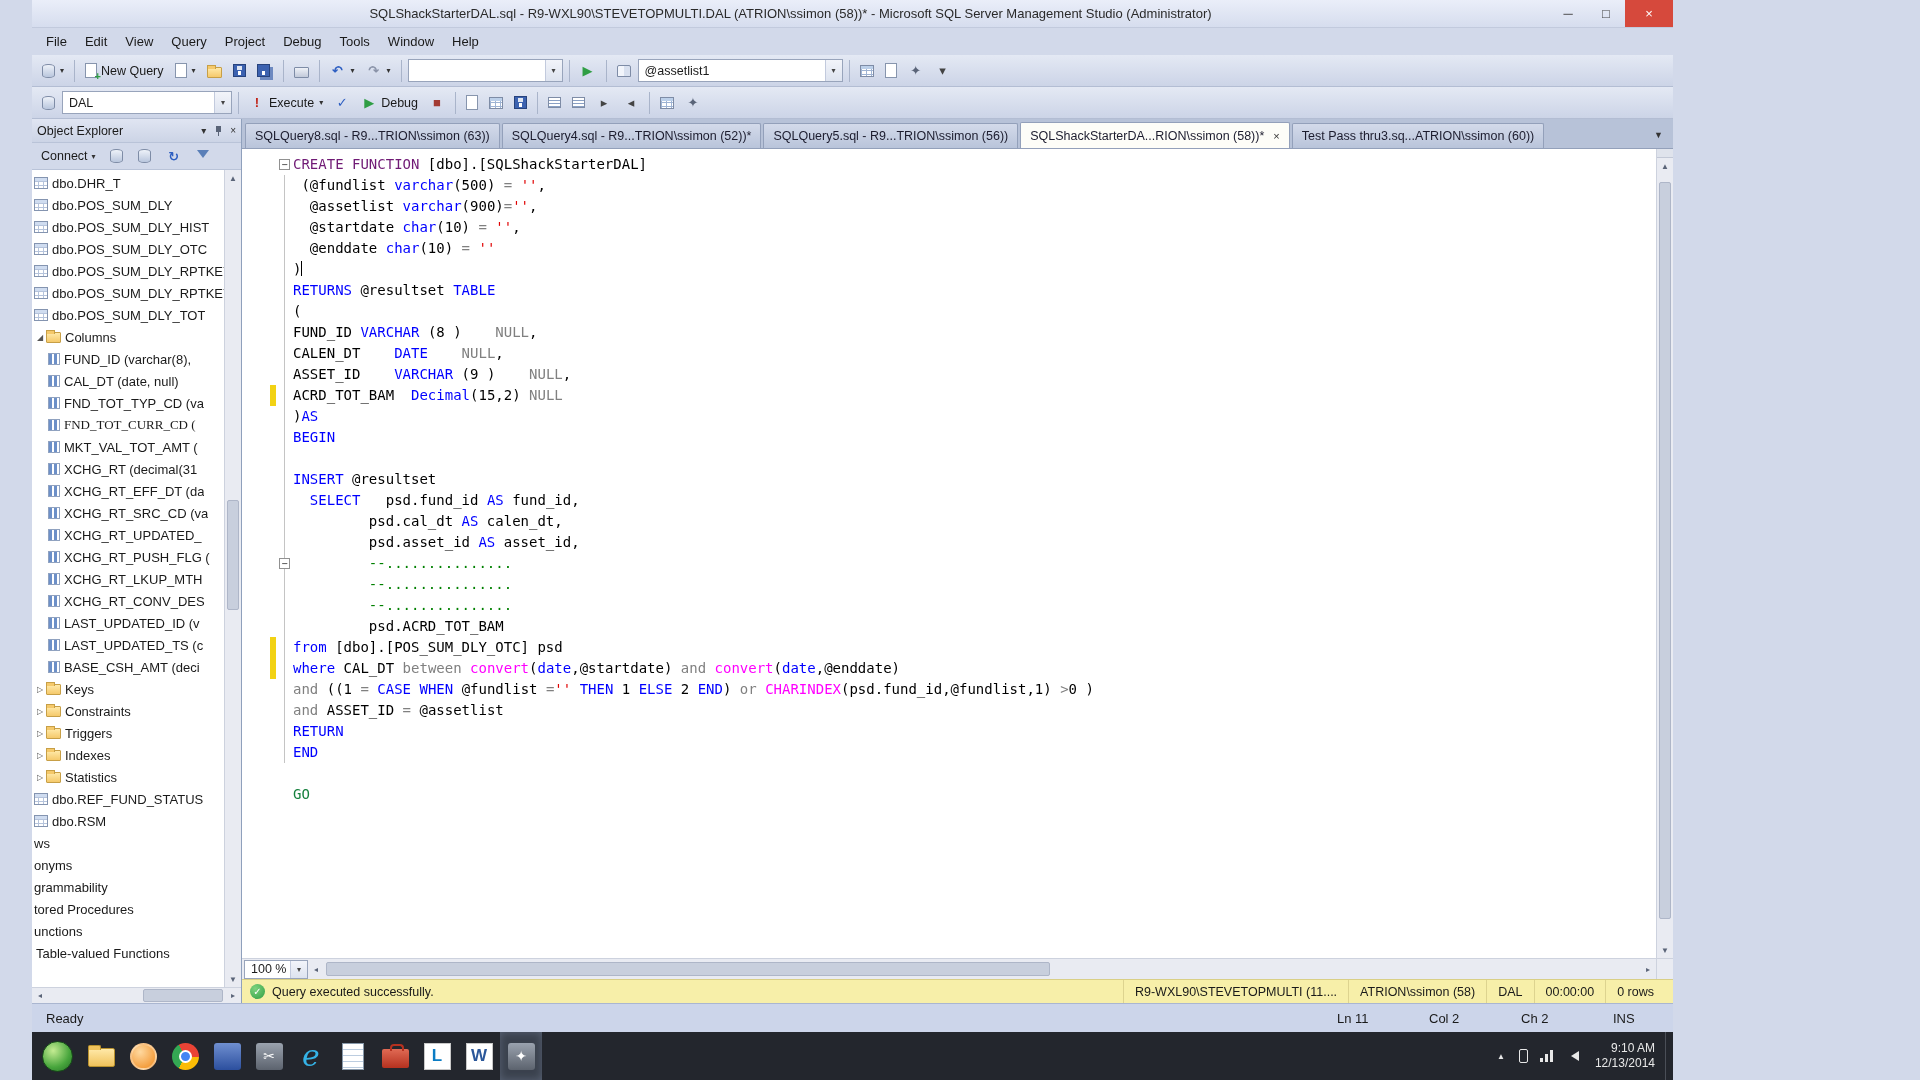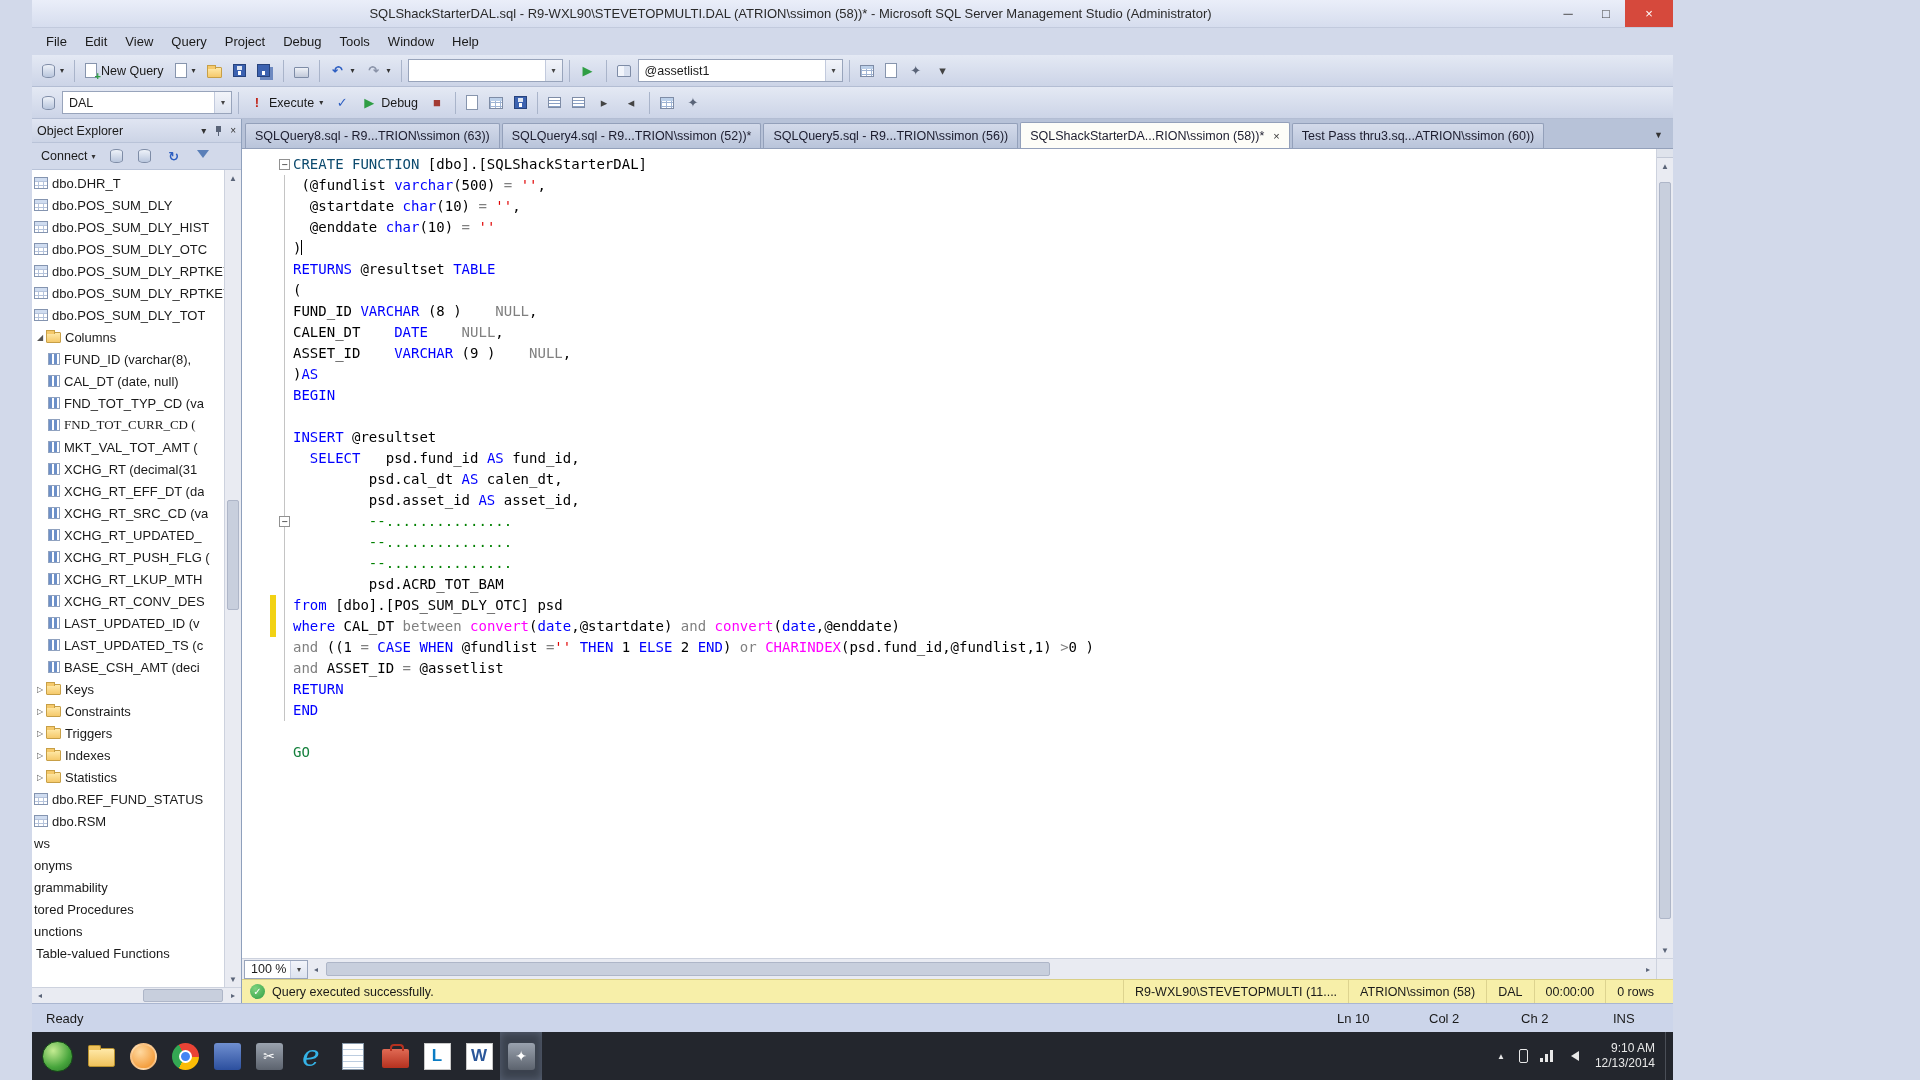--- a/index.html
+++ b/index.html
@@ -502,34 +502,41 @@
           </div>
           <span class="filelist-btn">▼</span>
         </div>
       <div class="editor-body">
         <div class="code-pane" id="code-pane">
             <div class="code-line">
               <span class="changebar"></span>
               <span class="fold-col">
                 <span class="foldbox">−</span>
               </span>
-              <span class="code-text"><span style="color: #0c4a6e;">CREATE FUNCTION</span><span style="color: rgb(0, 0, 0);"> [dbo].[SQLShackStarterDAL]</span></span>
+              <span class="code-text"><span style="color: #701a75;">CREATE FUNCTION</span><span style="color: rgb(0, 0, 0);"> [dbo].[SQLShackStarterDAL]</span></span>
             </div>
             <div class="code-line">
               <span class="changebar"></span>
               <span class="fold-col">
                 <span class="foldline"></span>
               </span>
               <span class="code-text"><span style="color: rgb(0, 0, 0);"> (@fundlist </span><span style="color: rgb(0, 0, 255);">varchar</span><span style="color: rgb(0, 0, 0);">(500) </span><span style="color: rgb(128, 128, 128);">=</span><span style="color: rgb(0, 0, 0);"> </span><span style="color: rgb(224, 0, 0);">''</span><span style="color: rgb(0, 0, 0);">,</span></span>
             </div>
             <div class="code-line">
               <span class="changebar"></span>
               <span class="fold-col">
                 <span class="foldline"></span>
               </span>
+              <span class="code-text"><span style="color: rgb(0, 0, 0);">  @assetlist </span><span style="color: rgb(0, 0, 255);">varchar</span><span style="color: rgb(0, 0, 0);">(900)</span><span style="color: rgb(128, 128, 128);">=</span><span style="color: rgb(224, 0, 0);">''</span><span style="color: rgb(0, 0, 0);">,</span></span>
+            </div>
+            <div class="code-line">
+              <span class="changebar"></span>
+              <span class="fold-col">
+                <span class="foldline"></span>
+              </span>
               <span class="code-text"><span style="color: rgb(0, 0, 0);">  @startdate </span><span style="color: rgb(0, 0, 255);">char</span><span style="color: rgb(0, 0, 0);">(10) </span><span style="color: rgb(128, 128, 128);">=</span><span style="color: rgb(0, 0, 0);"> </span><span style="color: rgb(224, 0, 0);">''</span><span style="color: rgb(0, 0, 0);">,</span></span>
             </div>
             <div class="code-line">
               <span class="changebar"></span>
               <span class="fold-col">
                 <span class="foldline"></span>
               </span>
               <span class="code-text"><span style="color: rgb(0, 0, 0);">  @enddate </span><span style="color: rgb(0, 0, 255);">char</span><span style="color: rgb(0, 0, 0);">(10) </span><span style="color: rgb(128, 128, 128);">=</span><span style="color: rgb(0, 0, 0);"> </span><span style="color: rgb(224, 0, 0);">''</span></span>
             </div>
             <div class="code-line">
@@ -566,20 +573,27 @@
                 <span class="foldline"></span>
               </span>
               <span class="code-text"><span style="color: rgb(0, 0, 0);">CALEN_DT    </span><span style="color: rgb(0, 0, 255);">DATE</span><span style="color: rgb(0, 0, 0);">    </span><span style="color: rgb(128, 128, 128);">NULL</span><span style="color: rgb(0, 0, 0);">,</span></span>
             </div>
             <div class="code-line">
               <span class="changebar"></span>
               <span class="fold-col">
                 <span class="foldline"></span>
               </span>
               <span class="code-text"><span style="color: rgb(0, 0, 0);">ASSET_ID    </span><span style="color: rgb(0, 0, 255);">VARCHAR</span><span style="color: rgb(0, 0, 0);"> (9 )    </span><span style="color: rgb(128, 128, 128);">NULL</span><span style="color: rgb(0, 0, 0);">,</span></span>
+            </div>
+            <div class="code-line">
+              <span class="changebar changed"></span>
+              <span class="fold-col">
+                <span class="foldline"></span>
+              </span>
+              <span class="code-text"><span style="color: rgb(0, 0, 0);">ACRD_TOT_BAM  </span><span style="color: rgb(0, 0, 255);">Decimal</span><span style="color: rgb(0, 0, 0);">(15,2) </span><span style="color: rgb(128, 128, 128);">NULL</span></span>
             </div>
             <div class="code-line">
               <span class="changebar"></span>
               <span class="fold-col">
                 <span class="foldline"></span>
               </span>
               <span class="code-text"><span style="color: rgb(0, 0, 0);">)</span><span style="color: rgb(0, 0, 255);">AS</span></span>
             </div>
             <div class="code-line">
               <span class="changebar"></span>
@@ -738,21 +752,21 @@
           <span class="exec-cell">00:00:00</span>
           <span class="exec-cell">0 rows</span>
         </div>
       </div>
     </div>
   </div>
 
   <div class="statusbar">
     <span>Ready</span>
     <div class="sb-right">
-      <span class="sb-cell">Ln 10</span>
+      <span class="sb-cell">Ln 11</span>
       <span class="sb-cell">Col 2</span>
       <span class="sb-cell">Ch 2</span>
       <span class="sb-cell last">INS</span>
     </div>
   </div>
 
   <div class="taskbar">
     <div id="tk-icons" style="display:flex;align-items:center;">
         <div class="tk-btn" style="width: 46px;">
           <span class="tk-start"></span>

